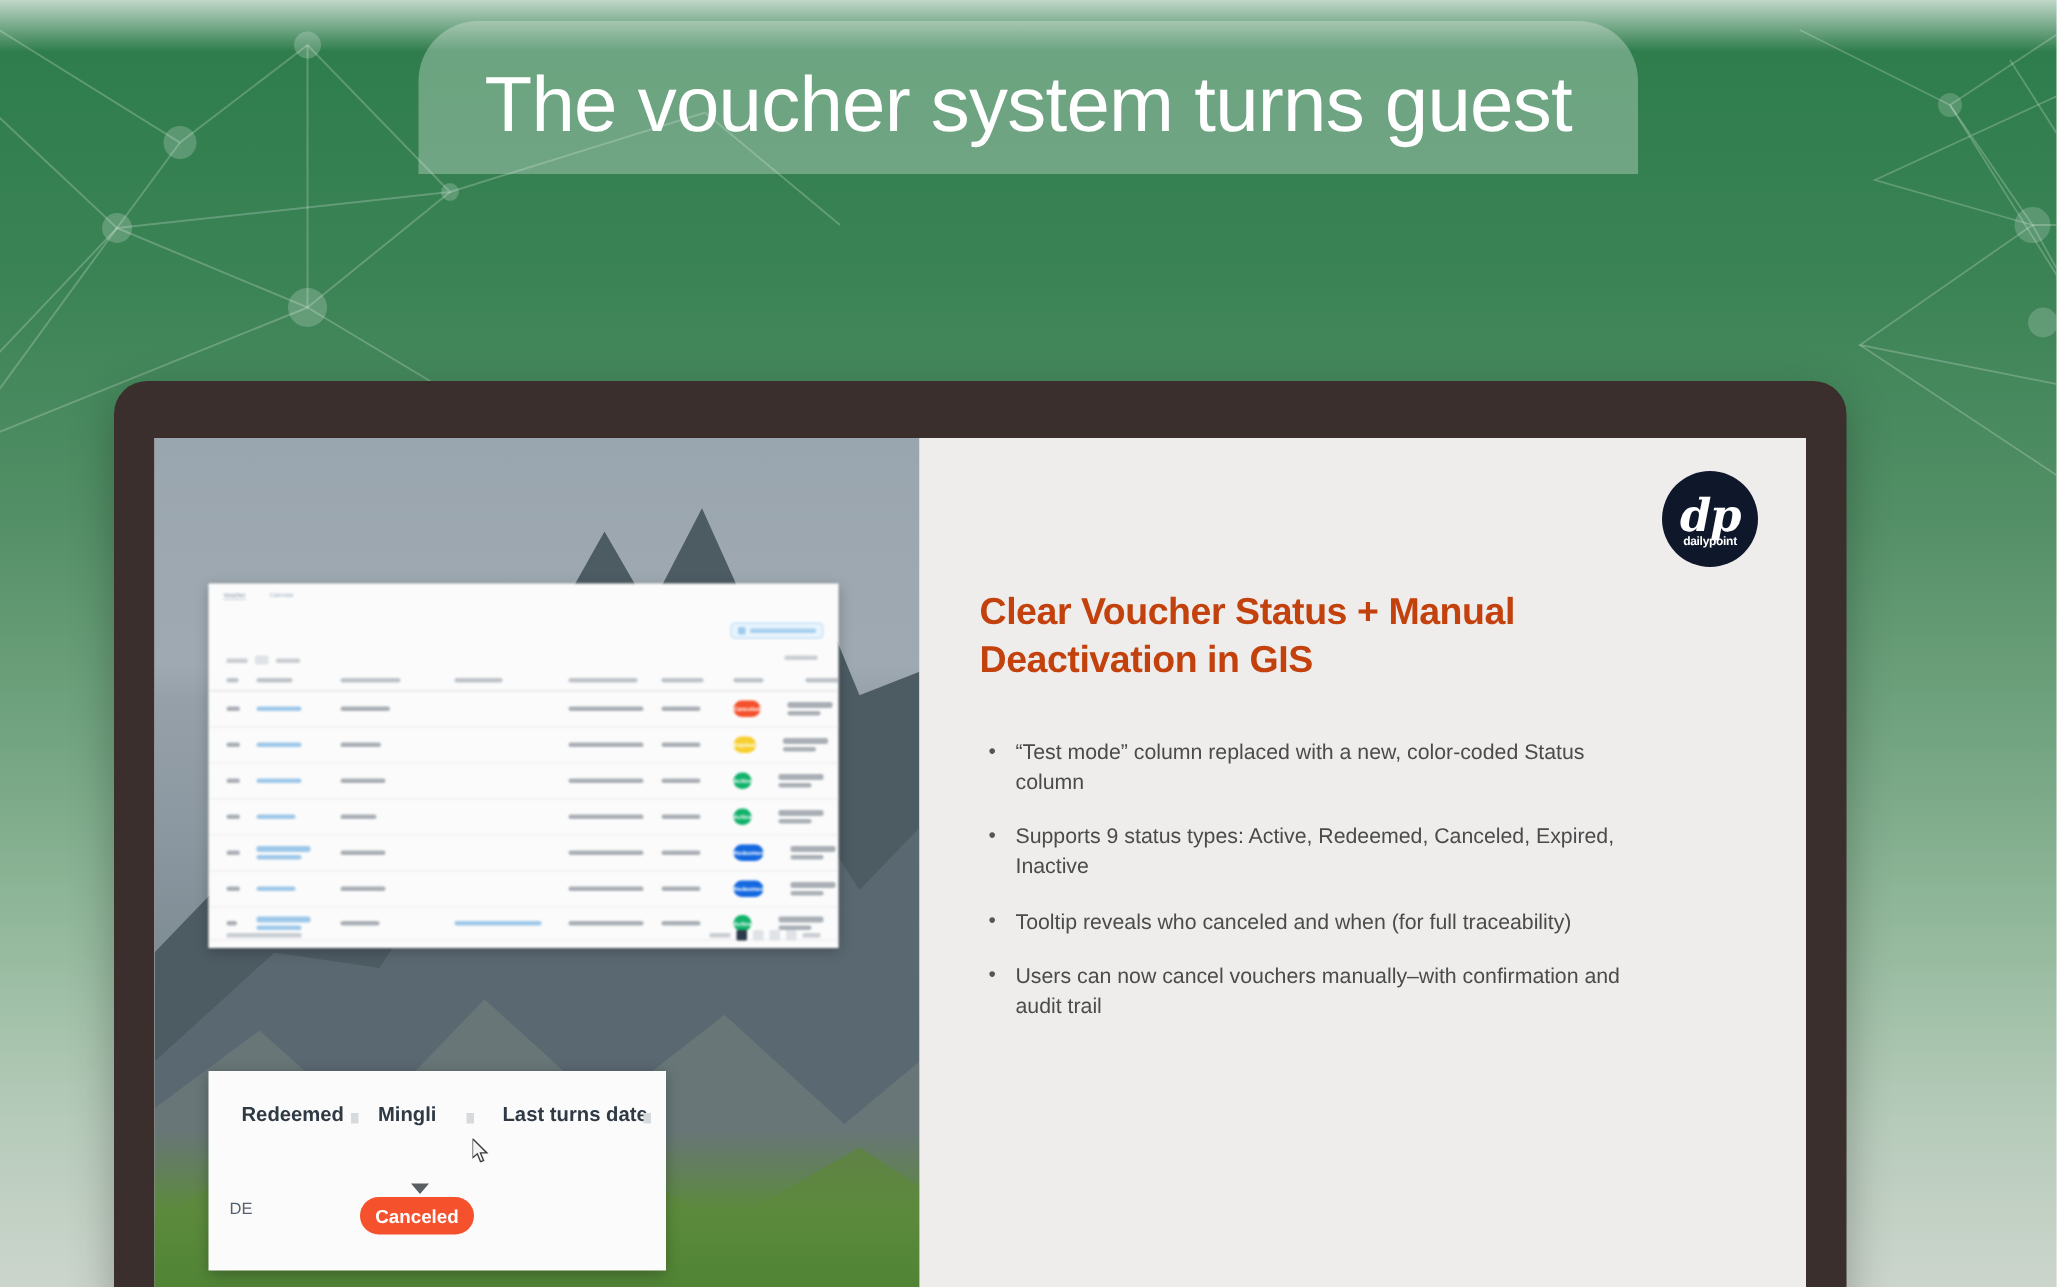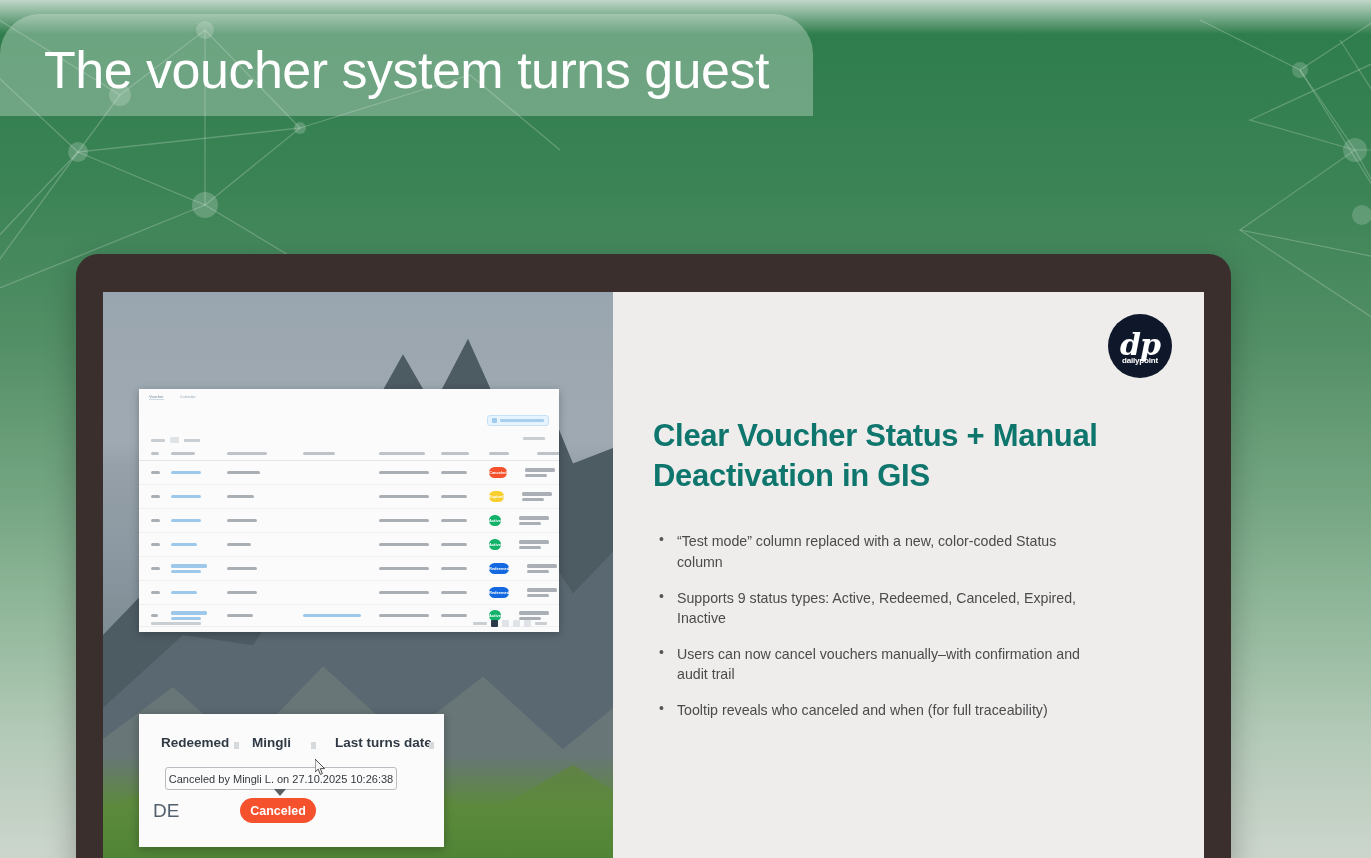--- a/index.html
+++ b/index.html
@@ -11,21 +11,21 @@
       #2d7a4a 0%, #37815250 0%, #2f7d4c 4%, #3b8355 22%,
       #538f66 40%, #74a582 58%, #97bb9f 74%, #b6cbba 87%, #ccd5cc 100%);
   }
 
   
   .net { position:absolute; inset:0; pointer-events:none; }
 
   
   .title-wrap{
     position:absolute; left:0; top:14px; width:1371px;
-    display:flex; flex-direction:row; align-items:center; z-index:5;
+    display:flex; flex-direction:column; align-items:center; z-index:5;
   }
   .bubble{
     background:rgba(225,238,228,0.34);
     color:#ffffff;
     font-size:52px;
     font-weight:400;
     letter-spacing:-0.5px;
     text-align:center;
     white-space:nowrap;
     display:block;
@@ -86,22 +86,22 @@
     display:flex; flex-direction:column; align-items:center; justify-content:center;
   }
   .dp-mark{
     font-family:"DejaVu Serif", serif; font-style:italic; font-weight:700;
     font-size:30px; color:#ffffff; line-height:0.9; letter-spacing:-1px;
     margin-top:4px;
   }
   .dp-word{ font-size:8px; color:#ffffff; font-weight:700; letter-spacing:-0.2px; margin-top:-2px;}
 
   .slide h1{
-    margin-top:96px;
-    font-size:31px; line-height:1.28; color:#0f766e;
+    margin-top:72px;
+    font-size:25px; line-height:1.28; color:#c2410c;
     font-weight:700; letter-spacing:-0.3px; max-width:470px;
   }
   .bullets{ margin-top:36px; list-style:none; max-width:430px; }
   .bullets li{
     position:relative; padding-left:24px; margin-bottom:16px;
     font-size:14.2px; line-height:1.42; color:#4b4b4b;
   }
   .bullets li:before{
     content:"•"; position:absolute; left:6px; top:-1px; font-size:14px; color:#555;
   }
@@ -178,21 +178,21 @@
     position:absolute; left:26px; top:53px; width:232px; height:23px;
     background:#fbfbfb; border:1px solid #b9bdc1; border-radius:3px;
     display:flex; align-items:center; justify-content:center;
     font-size:11px; color:#33383d; white-space:nowrap;
   }
   .tooltip-arrow{
     position:absolute; left:135px; top:75px;
     width:0;height:0;border-left:6px solid transparent;border-right:6px solid transparent;
     border-top:7px solid #5a5f64;
   }
-  .tip-de{ position:absolute; left:14px; top:86px; font-size:19px; color:#53606d;}
+  .tip-de{ position:absolute; left:14px; top:86px; font-size:11px; color:#53606d;}
   .tip-badge{
     position:absolute; left:101px; top:84px; width:76px; height:25px;
     border-radius:13px; background:#f4512c;
     display:flex;align-items:center;justify-content:center;
     color:#ffffff; font-size:12.5px; font-weight:700;
   }
   .cursor{
     position:absolute; left:176px; top:45px; width:11px; height:16px; z-index:3;
   }
 </style>
@@ -252,22 +252,22 @@
 
     <div class="slide">
       <div class="dp-logo">
         <div class="dp-mark">dp</div>
         <div class="dp-word">dailypoint</div>
       </div>
       <h1>Clear Voucher Status + Manual Deactivation in GIS</h1>
       <ul class="bullets">
         <li>“Test mode” column replaced with a new, color-coded Status column</li>
         <li>Supports 9 status types: Active, Redeemed, Canceled, Expired, Inactive</li>
+        <li>Tooltip reveals who canceled and when (for full traceability)</li>
         <li>Users can now cancel vouchers manually–with confirmation and audit trail</li>
-        <li>Tooltip reveals who canceled and when (for full traceability)</li>
       </ul>
     </div>
 
     <div class="inset-table">
       <div class="it-tabs">
         <span class="it-tab active">Voucher</span>
         <span class="it-tab">Calendar</span>
       </div>
 
       <div class="it-addbtn">
@@ -517,21 +517,20 @@
     <div class="inset-tip">
       <div class="tip-heads">
         <span class="h1">Redeemed</span>
         <span class="h2">Mingli</span>
         <span class="h3">Last turns date</span>
       </div>
       <span class="tip-sort" style="left:95px;top:28px"></span>
       <span class="tip-sort" style="left:172px;top:28px"></span>
       <span class="tip-sort" style="left:290px;top:28px"></span>
 
-      <div class="tooltip-box">Canceled by Mingli L. on 27.10.2025 10:26:38</div>
       <div class="tooltip-arrow"></div>
 
       <svg class="cursor" viewBox="0 0 11 16">
         <polygon points="0,0 0,13 3.2,10.2 5.4,15.5 7.4,14.6 5.3,9.6 9.6,9.6" fill="#f4f4f4" stroke="#3a3a3a" stroke-width="0.9"></polygon>
       </svg>
 
       <div class="tip-de">DE</div>
       <div class="tip-badge">Canceled</div>
     </div>
 

